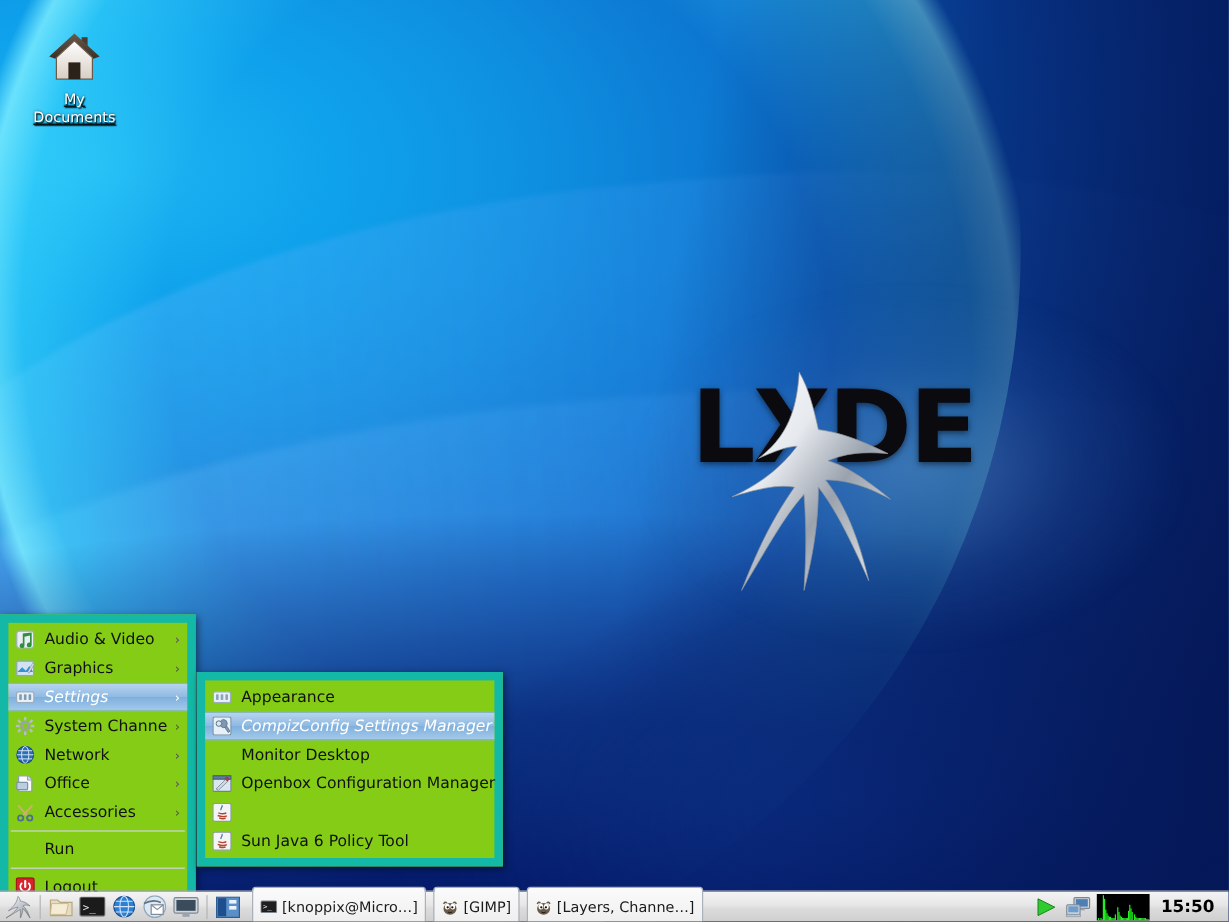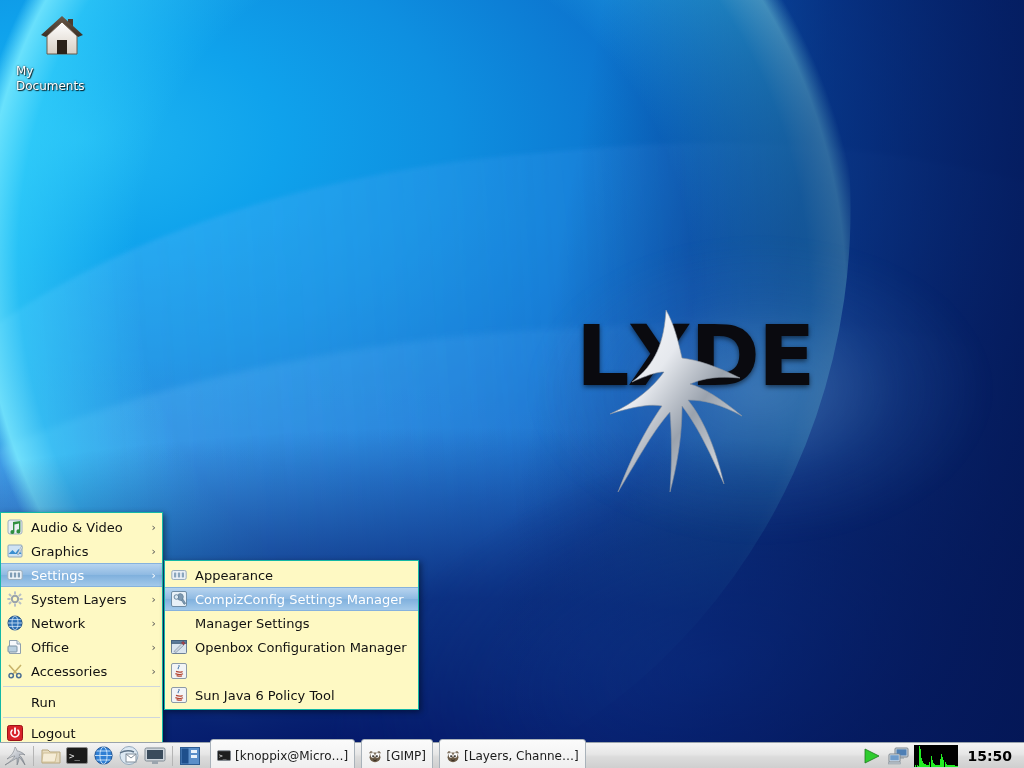--- a/index.html
+++ b/index.html
@@ -78,23 +78,25 @@
     left: 530px; top: 240px;
     width: 460px; height: 300px;
     border-radius: 50%;
     background: radial-gradient(closest-side, rgba(150,210,255,0.30), rgba(90,160,240,0.10) 60%, rgba(0,0,0,0) 100%);
     filter: blur(8px);
   }
 
   
   #desk-icon {
     position: absolute;
-    left: 16px; top: 8px;
+    left: 16px; top: 20px;
     width: 92px;
+    text-align: center;
     cursor: pointer;
+    text-decoration: underline;
   }
   #desk-icon .ico { height: 56px; display: flex; align-items: center; justify-content: center; }
   #desk-icon .lbl {
     color: #ffffff;
     font-size: 12px;
     line-height: 15px;
     text-shadow: 1px 1px 1px rgba(0,0,0,0.85), 0 0 2px rgba(0,0,0,0.7);
     font-family: "DejaVu Sans", "Liberation Sans", sans-serif;
     white-space: pre-line;
   }
@@ -126,22 +128,22 @@
     font-variant: small-caps;
     letter-spacing: 0.6px;
     text-shadow: 0 1px 2px rgba(0,0,0,0.8);
     white-space: nowrap;
   }
   #lxde-logo .bird { position: absolute; left: 22px; top: -6px; }
 
   
   .menu {
     position: absolute;
-    background: #fef9c3;
-    border: 1px solid #14b8a6;
+    background: #84cc16;
+    border: 7px solid #14b8a6;
     box-shadow: 2px 2px 6px rgba(0,0,0,0.45);
     padding: 2px 0;
     font-size: 13px;
     color: #111;
   }
   #main-menu { left: 0px; top: 512px; width: 163px; }
   #sub-menu  { left: 164px; top: 560px; width: 255px; }
 
   .mi {
     position: relative;
@@ -161,21 +163,21 @@
   .mi .mi-label { flex: 1 1 auto; font-size: 13px; }
   .mi .mi-arrow {
     font-size: 11px; color: #555; margin-left: 6px;
   }
   .mi.selected {
     background: linear-gradient(180deg, #b7d4ef 0%, #8eb9e2 50%, #7fb0dd 51%, #a3c9ea 100%);
     border-top: 1px solid #86b2dd;
     border-bottom: 1px solid #86b2dd;
     color: #ffffff;
   }
-  .mi.selected .mi-label { color: #ffffff; }
+  .mi.selected .mi-label { color: #ffffff; font-style: italic; }
   .mi.selected .mi-arrow { color: #ffffff; }
   .sep { height: 1px; background: #cfd6dc; margin: 3px 2px; }
 
   
   #panel {
     position: absolute;
     left: 0; bottom: 0;
     width: 1024px; height: 26px;
     background: linear-gradient(180deg, #f4f4f4 0%, #e6e6e6 45%, #dcdcdc 55%, #cfcfcf 100%);
     border-top: 1px solid #9aa3ab;
@@ -327,21 +329,21 @@
               <rect x="7" y="12.6" width="2" height="3"></rect>
               <rect x="0.4" y="7" width="3" height="2"></rect>
               <rect x="12.6" y="7" width="3" height="2"></rect>
               <rect x="2" y="2.6" width="2" height="3" transform="rotate(-45 3 4)"></rect>
               <rect x="12" y="10.4" width="2" height="3" transform="rotate(-45 13 12)"></rect>
               <rect x="12" y="2.6" width="2" height="3" transform="rotate(45 13 4)"></rect>
               <rect x="2" y="10.4" width="2" height="3" transform="rotate(45 3 12)"></rect>
             </g>
           </svg>
         </span>
-        <span class="mi-label">System Layers</span>
+        <span class="mi-label">System Channe</span>
         <span class="mi-arrow">›</span>
       </div>
       <div class="mi">
         <span class="mi-ico">
           <svg width="16" height="16" viewBox="0 0 16 16">
             <circle cx="8" cy="8" r="7" fill="#2c6fb5" stroke="#1b4a80"></circle>
             <ellipse cx="8" cy="8" rx="3" ry="7" fill="none" stroke="#d6e8f8" stroke-width="0.8"></ellipse>
             <path d="M1 8 H15 M2.2 4.6 H13.8 M2.2 11.4 H13.8" stroke="#d6e8f8" stroke-width="0.8" fill="none"></path>
           </svg>
         </span>
@@ -405,21 +407,21 @@
           <svg width="16" height="16" viewBox="0 0 16 16">
             <rect x="0.5" y="0.5" width="15" height="15" rx="1.5" fill="#e8f0f7" stroke="#6f8ca5"></rect>
             <path d="M9.5 2.6 a3.4 3.4 0 1 0 2.6 5.6 l2.6 4.2 -1.6 1 -2.8 -4.3 a3.4 3.4 0 0 0 -0.8 -6.5 z" fill="#7d98b0" stroke="#51708b" stroke-width="0.6"></path>
             <circle cx="5.4" cy="6" r="2.3" fill="#dbe8f2" stroke="#51708b" stroke-width="0.8"></circle>
           </svg>
         </span>
         <span class="mi-label">CompizConfig Settings Manager</span>
       </div>
       <div class="mi">
         <span class="mi-ico"></span>
-        <span class="mi-label">Manager Settings</span>
+        <span class="mi-label">Monitor Desktop</span>
       </div>
       <div class="mi">
         <span class="mi-ico">
           <svg width="16" height="16" viewBox="0 0 16 16">
             <rect x="0.5" y="1.5" width="15" height="13" rx="1" fill="#dbe6ef" stroke="#6d8096"></rect>
             <rect x="0.5" y="1.5" width="15" height="2.8" fill="#5d7d9c" stroke="#44607b"></rect>
             <path d="M3 12.5 L11 4.5 L13 6 L5 13.5 Z" fill="#cfd8e0" stroke="#6d8096" stroke-width="0.6"></path>
             <path d="M10.4 3.8 L12.2 2.4 L14 4.2 L12.6 6 Z" fill="#a8434a" stroke="#7c2b31" stroke-width="0.5"></path>
           </svg>
         </span>

